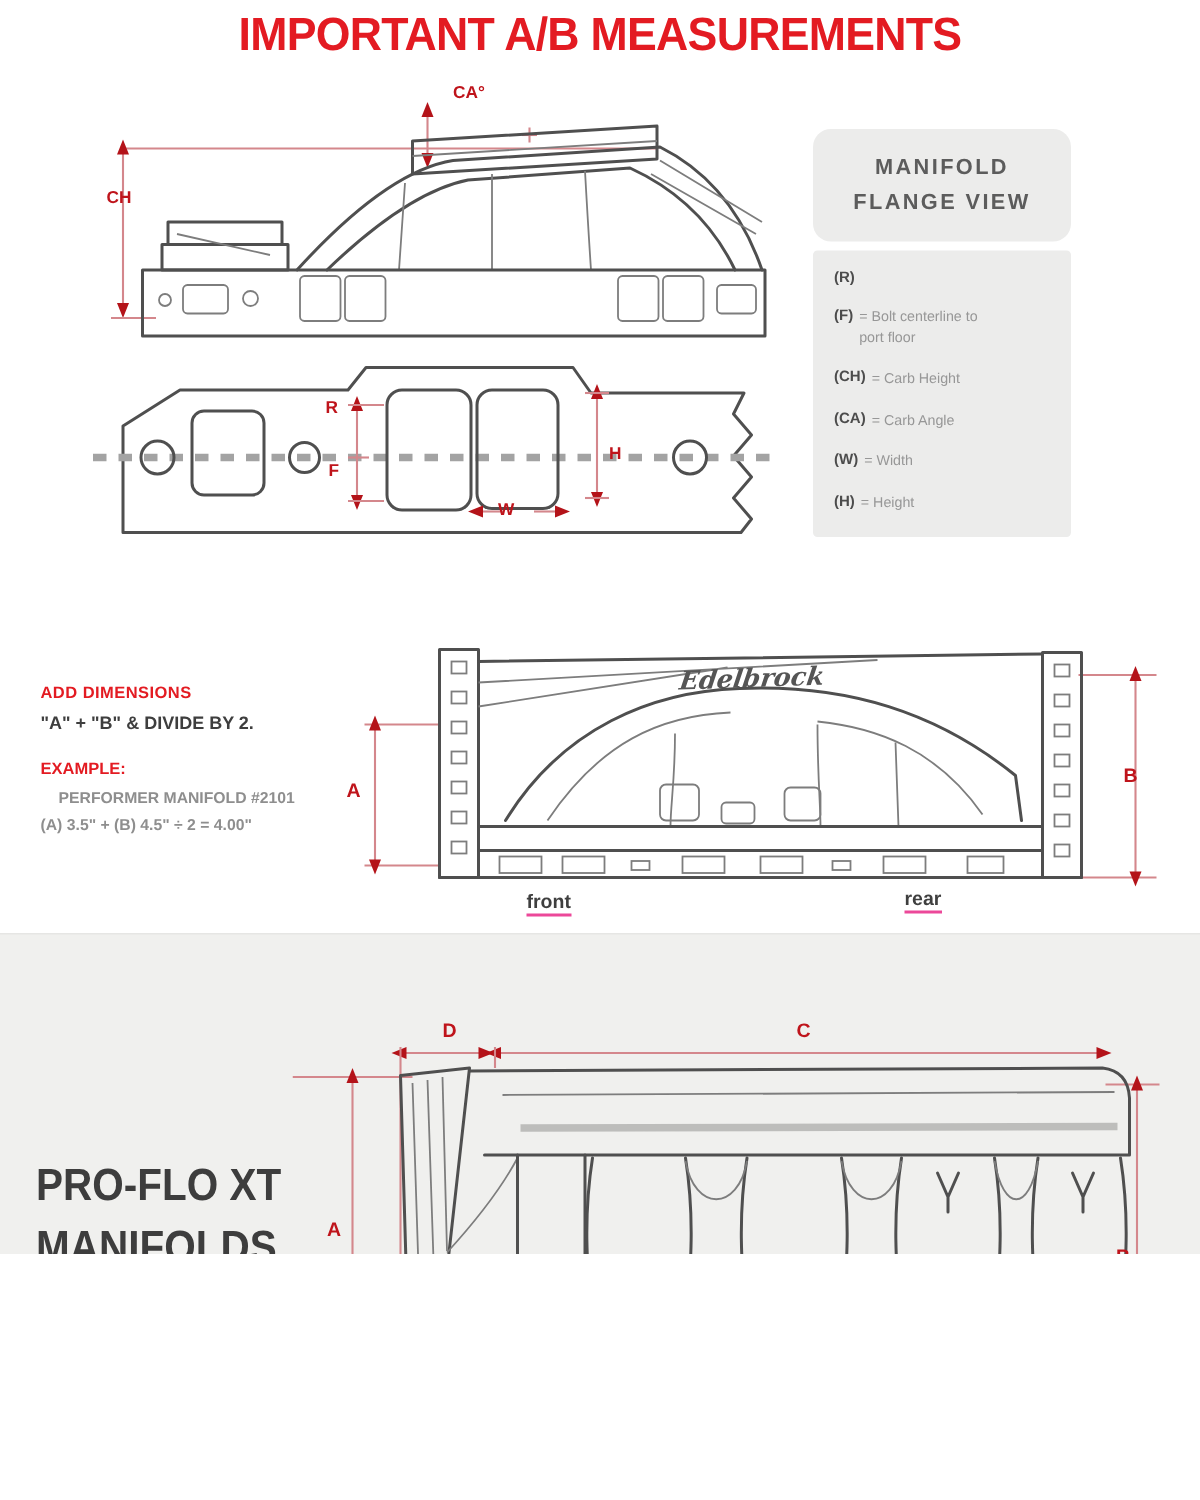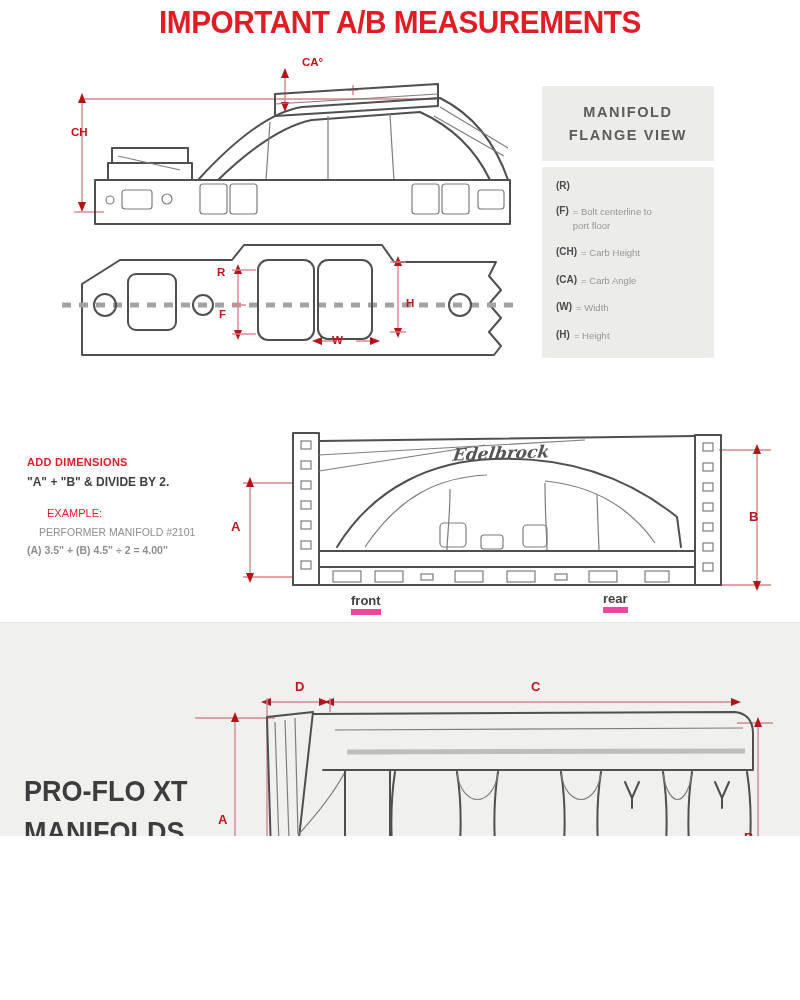--- a/index.html
+++ b/index.html
@@ -13,47 +13,47 @@
     transform:scaleX(0.96);}
 
   
   .diag{position:absolute;}
   .diag svg{position:absolute;left:0;top:0;}
   .dim{position:absolute;font-size:13px;font-weight:bold;color:#bf141b;line-height:12px;}
   .dim.sm{font-size:11.5px;}
 
   
   .flange-box{position:absolute;left:542px;top:86px;width:172px;}
-  .fb-title{background:#ececeb;border-radius:0;padding:15px 6px 14px 6px;text-align:center;
+  .fb-title{background:#ececeb;border-radius:12px;padding:15px 6px 14px 6px;text-align:center;
     font-size:14.5px;font-weight:bold;color:#5c5c5c;letter-spacing:1.6px;line-height:23px;}
   .fb-body{background:#ececeb;border-radius:3px;margin-top:6px;padding:13px 10px 14px 14px;}
   .fb-row{display:flex;gap:4px;margin-bottom:14px;}
   .fb-row:last-child{margin-bottom:2px;}
   .fb-key{font-size:10px;font-weight:bold;color:#4c4c4c;white-space:nowrap;}
   .fb-desc{font-size:9.5px;color:#979797;line-height:13.5px;flex:1;}
 
   
   .note{position:absolute;left:27px;top:391px;width:695px;font-size:11px;font-weight:bold;
     color:#4e4e4e;line-height:16px;letter-spacing:0.2px;}
   .note .red{color:#e31b22;}
 
   
   .adddims{position:absolute;left:27px;top:456px;width:215px;}
   .ad-head{font-size:11px;font-weight:bold;color:#e31b22;letter-spacing:0.3px;}
   .ad-formula{font-size:12px;font-weight:bold;color:#3e3e3e;margin-top:7px;}
-  .ad-ex{font-size:11px;font-weight:normal;color:#e31b22;margin-top:18px;margin-left:20px;}
-  .ad-model{font-size:10.5px;font-weight:normal;color:#8e8e8e;margin-top:7px;padding-left:12px;}
+  .ad-ex{font-size:11px;font-weight:bold;color:#e31b22;margin-top:18px;}
+  .ad-model{font-size:10.5px;font-weight:bold;color:#8e8e8e;margin-top:7px;padding-left:12px;}
   .ad-math{font-size:10.5px;font-weight:bold;color:#8e8e8e;margin-top:6px;}
 
   
   .script{position:absolute;font-family:"DejaVu Serif",serif;font-style:italic;font-weight:bold;
     font-size:17px;color:#555;transform:rotate(-2deg) skewX(-10deg);}
 
   .fr-label{position:absolute;font-size:13px;font-weight:bold;color:#3f3f3f;
-    border-bottom:6px solid #ec4899;padding-bottom:1px;}
+    border-bottom:2px solid #ec4899;padding-bottom:1px;}
 
   
   .bottom{position:absolute;left:0;top:622px;width:800px;height:378px;background:#f0f0ee;
     border-top:1px solid #e6e6e4;}
   .torn{position:absolute;left:0;top:985px;width:800px;height:15px;background:#f5f5f3;
     border-top:1px solid #e9e9e7;}
   .hatchband{position:absolute;left:380px;top:938px;width:420px;height:22px;opacity:.5;
     background:repeating-linear-gradient(45deg,#ededeb 0 3px,#f4f4f2 3px 6px);}
   .proflo-title{position:absolute;left:24px;top:770px;width:230px;
     font-size:30px;font-weight:800;color:#3d3d3d;line-height:41px;letter-spacing:0px;

